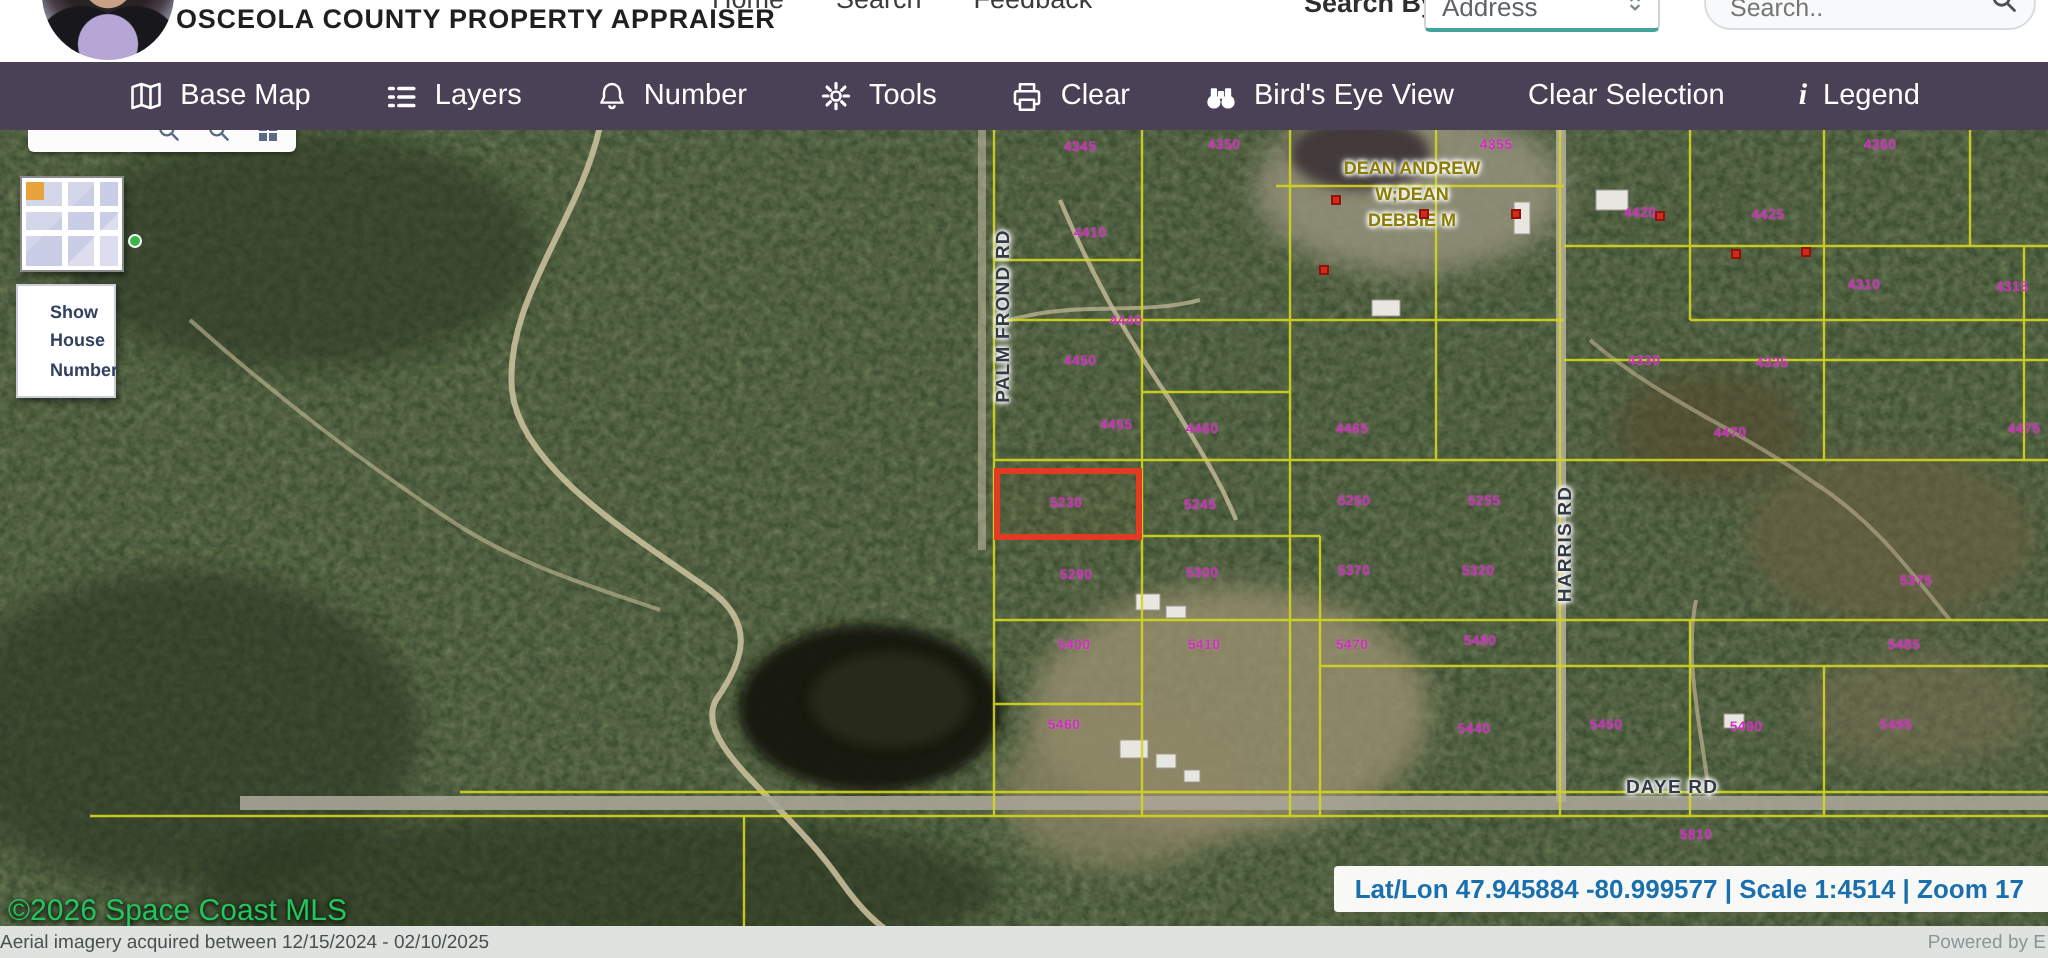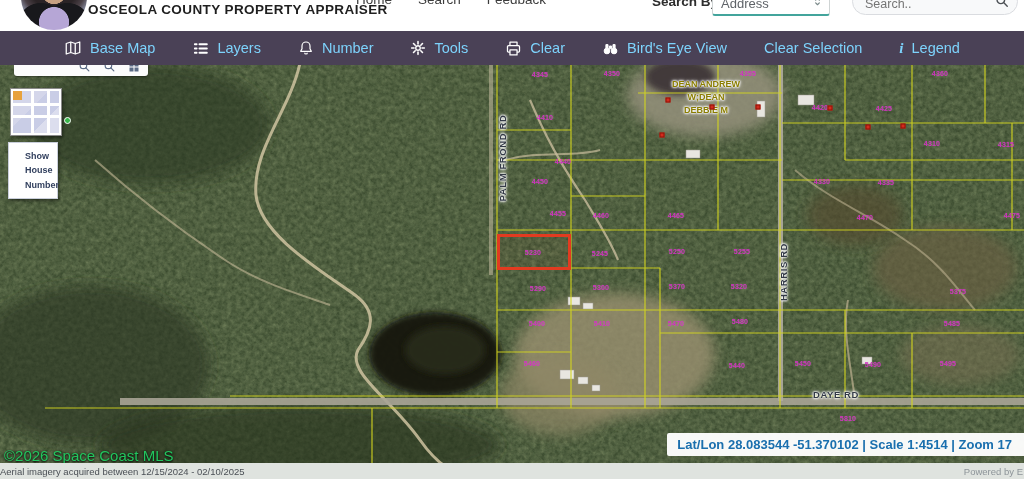--- a/index.html
+++ b/index.html
@@ -22,21 +22,21 @@
   .select-box { position:absolute; left:712px; top:-12px; width:118px; height:28px; border:1px solid #cfd4d4;
                 border-bottom:2px solid #43a49c; border-radius:3px; background:#fff; display:flex; align-items:flex-end;
                 justify-content:space-between; padding:0 6px 3px 8px; font-size:13px; color:#5f6368; }
   .search-pill { position:absolute; left:852px; top:-12px; width:166px; height:27px; border:1px solid #dadce0; border-radius:14px;
                  background:#f8f9fa; display:flex; align-items:flex-end; justify-content:space-between; padding:0 8px 3px 12px; }
   .search-pill input { border:none; outline:none; background:transparent; font-size:12.5px; color:#5f6368; width:120px; font-family:"Liberation Sans", sans-serif; }
 
   
   .toolbar { position:absolute; top:31px; left:0; width:1024px; height:34px; background:#4a4156; display:flex; align-items:center;
              justify-content:center; gap:37px; z-index:30; }
-  .tb-item { display:flex; align-items:center; gap:8px; color:#7dd3fc; font-size:14.5px; cursor:pointer; white-space:nowrap; }
+  .tb-item { display:flex; align-items:center; gap:8px; color:#ffffff; font-size:14.5px; cursor:pointer; white-space:nowrap; }
   .tb-item svg { display:block; }
   .info-glyph { font-family:"Liberation Serif", serif; font-weight:bold; font-style:italic; font-size:15px; }
 
   
   .map { position:absolute; top:65px; left:0; width:1024px; height:402px; background:#33402a; overflow:hidden; z-index:10; }
   .map svg.terrain { position:absolute; top:0; left:0; }
 
   .parcel-num { position:absolute; transform:translate(-50%,-50%); font-size:7px; font-weight:bold; color:#cf2ebe;
                 letter-spacing:.2px; z-index:14; text-shadow:0 0 1px rgba(255,255,255,.25); }
   .sale-dot { position:absolute; width:5px; height:5px; background:#d42a1e; transform:translate(-50%,-50%); z-index:14; border:1px solid #8e1407; }
@@ -360,20 +360,20 @@
       <div class="sale-dot" style="left: 712px; top: 42px;"></div>
       <div class="sale-dot" style="left: 758px; top: 42px;"></div>
       <div class="sale-dot" style="left: 830px; top: 43px;"></div>
       <div class="sale-dot" style="left: 868px; top: 62px;"></div>
       <div class="sale-dot" style="left: 903px; top: 61px;"></div>
       <div class="sale-dot" style="left: 662px; top: 70px;"></div>
     </div>
 
   <div class="copyright">©2026 Space Coast MLS</div>
   <div class="statusbar">
-    <span>Lat/Lon 28.083544 -51.370102 | Scale 1:4514 | Zoom 17</span>
+    <span>Lat/Lon 47.945884 -80.999577 | Scale 1:4514 | Zoom 17</span>
   </div>
 </div>
 
 <div class="footer">
   <span class="imagery">Aerial imagery acquired between 12/15/2024 - 02/10/2025</span>
   <span class="powered">Powered by E</span>
 </div>
 
 </body></html>

